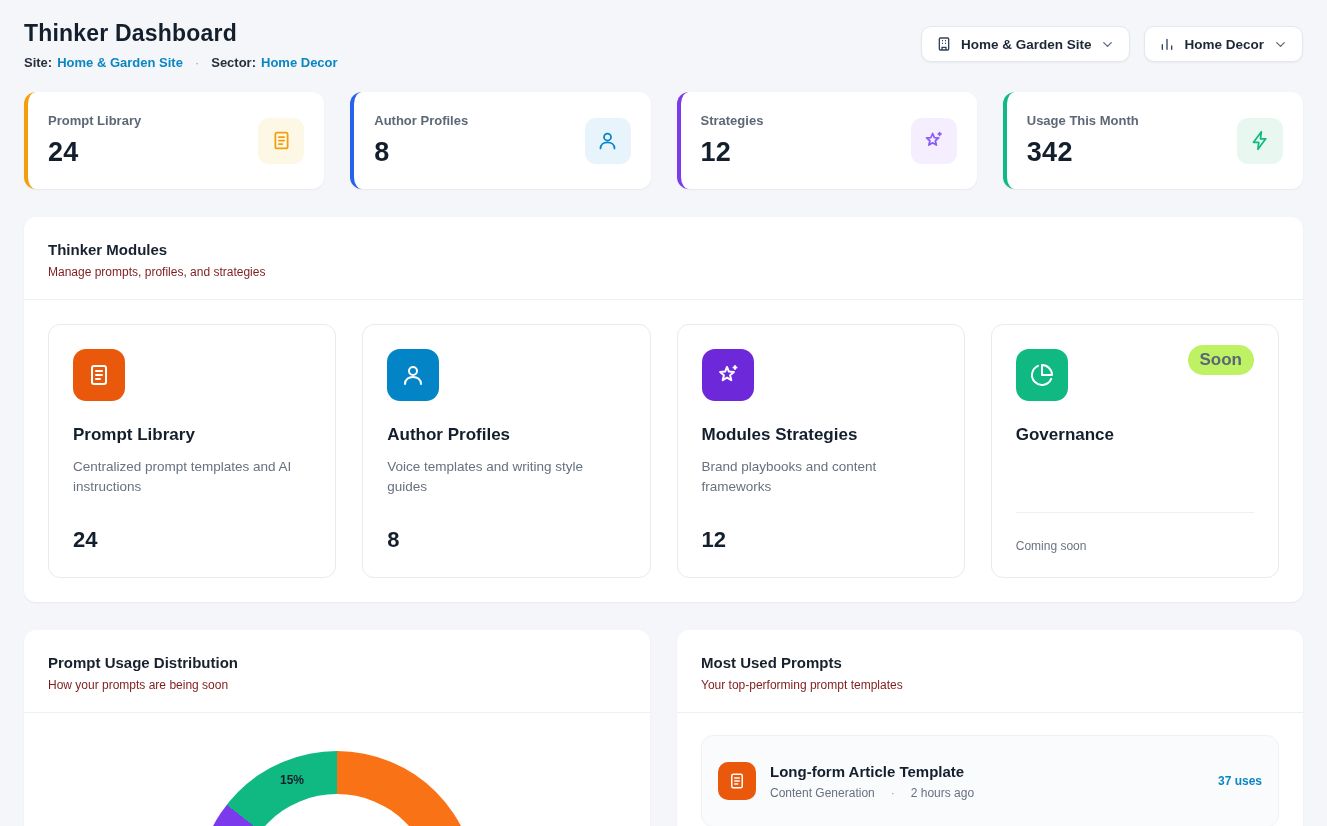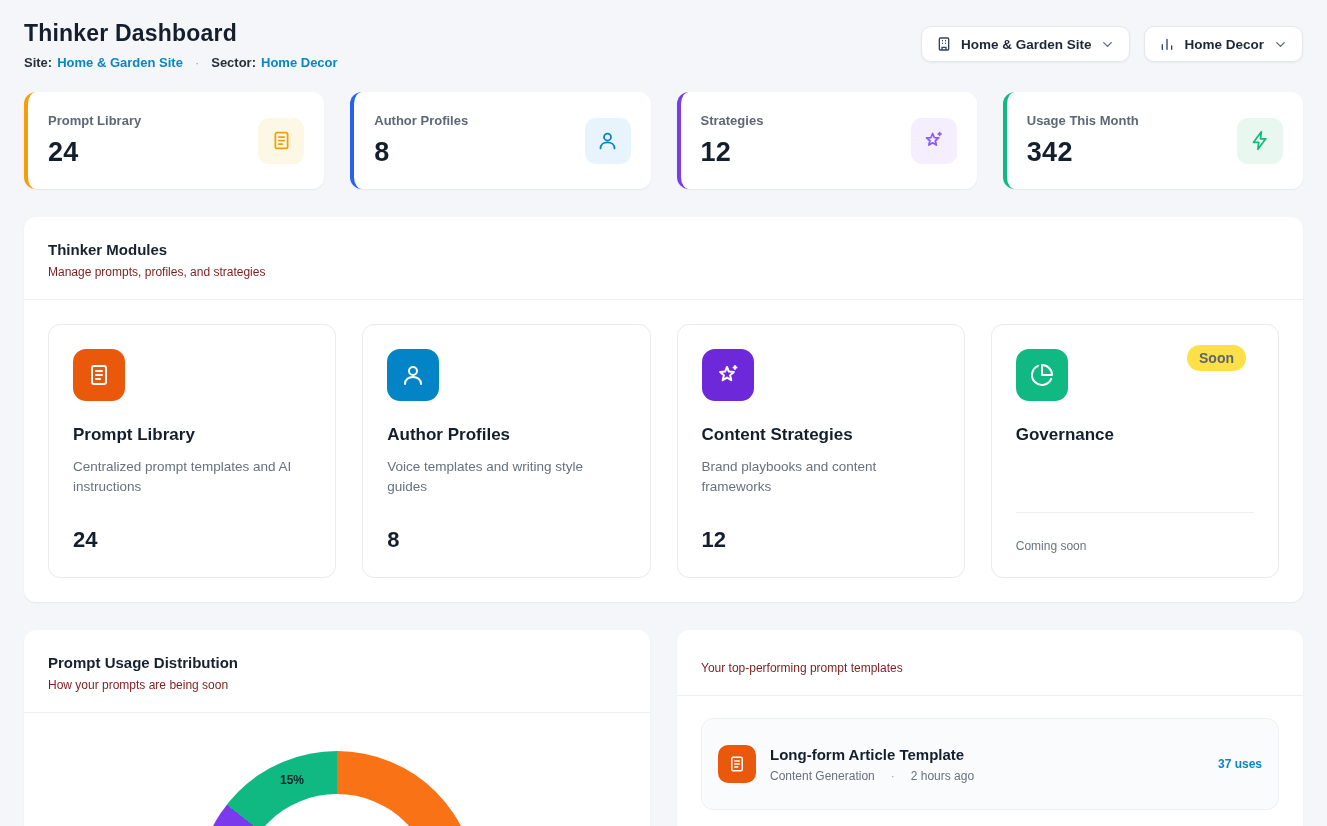--- a/index.html
+++ b/index.html
@@ -50,22 +50,22 @@
   .modules-grid { display:grid; grid-template-columns:repeat(4,1fr); gap:26px; padding:24px; }
   .mod { border:1px solid #e7eaef; border-radius:12px; padding:24px; display:flex;
     flex-direction:column; min-height:254px; position:relative; background:#fff; cursor:pointer; }
   .mod-ic { width:52px; height:52px; border-radius:13px; display:grid; place-items:center; color:#fff; }
   .mod-ic svg { width:24px; height:24px; }
   .m1 .mod-ic { background:#ea580c; } .m2 .mod-ic { background:#0284c7; }
   .m3 .mod-ic { background:#6d28d9; } .m4 .mod-ic { background:#10b981; }
   .mod-title { font-size:17px; font-weight:800; color:#141f2e; margin-top:24px; }
   .mod-desc  { font-size:13.5px; color:#67717f; margin-top:12px; line-height:1.5; font-weight:500; }
   .mod-count { font-size:22px; font-weight:800; color:#141f2e; margin-top:auto; }
-  .soon-badge { position:absolute; top:20px; right:32px; background:#fde047; color:#5a6575;
-    font-size:14px; font-weight:700; padding:5px 12px; border-radius:999px; }
+  .soon-badge { position:absolute; top:20px; right:24px; background:#bef264; color:#5a6575;
+    font-size:17px; font-weight:700; padding:5px 12px; border-radius:999px; }
   .mod-footer { margin-top:auto; border-top:1px solid #edeff3; padding-top:26px;
     font-size:12px; color:#6a7482; font-weight:500; }
 
   
   .bottom { display:grid; grid-template-columns:1fr 1fr; gap:27px; margin-top:28px; }
   .bottom .panel { margin-top:0; height:420px; overflow:hidden; }
 
   .donut-wrap { position:relative; height:320px; }
   .donut { position:absolute; left:50%; transform:translateX(-50%); top:38px;
     width:280px; height:280px; border-radius:50%;
@@ -216,21 +216,21 @@
         <div class="mod-count">8</div>
       </article>
 
       <article class="mod m3">
         <div class="mod-ic">
           <svg viewBox="0 0 24 24" fill="none" stroke="currentColor" stroke-width="2" stroke-linecap="round" stroke-linejoin="round">
               <path d="M11 4l1.9 4.6 5 .4-3.8 3.3 1.2 4.9-4.3-2.6-4.3 2.6 1.2-4.9L4.1 9l5-.4L11 4z"></path>
               <path d="M19 3v3M17.5 4.5h3"></path>
             </svg>
         </div>
-        <h3 class="mod-title">Content Strategies</h3>
+        <h3 class="mod-title">Modules Strategies</h3>
         <p class="mod-desc">Brand playbooks and content frameworks</p>
         <div class="mod-count">12</div>
       </article>
 
       <article class="mod m4">
         <span class="soon-badge">Soon</span>
         <div class="mod-ic">
           <svg viewBox="0 0 24 24" fill="none" stroke="currentColor" stroke-width="2" stroke-linecap="round" stroke-linejoin="round">
               <path d="M21.2 15.9A10 10 0 1 1 8 2.8"></path>
               <path d="M22 12A10 10 0 0 0 12 2v10z"></path>
@@ -252,20 +252,21 @@
       </div>
       <div class="donut-wrap">
         <div class="donut">
           <span class="donut-label">15%</span>
         </div>
       </div>
     </section>
 
     <section class="panel">
       <div class="panel-head">
+        <h2 class="panel-title">Most Used Prompts</h2>
         <p class="panel-sub">Your top-performing prompt templates</p>
       </div>
       <div class="mu-body">
         <div class="mu-item">
           <div class="mu-ic">
             <svg viewBox="0 0 24 24" fill="none" stroke="currentColor" stroke-width="2" stroke-linecap="round" stroke-linejoin="round">
                 <rect x="5" y="3" width="14" height="18" rx="2"></rect>
                 <path d="M9 8h6M9 12h6M9 16h4"></path>
               </svg>
           </div>

